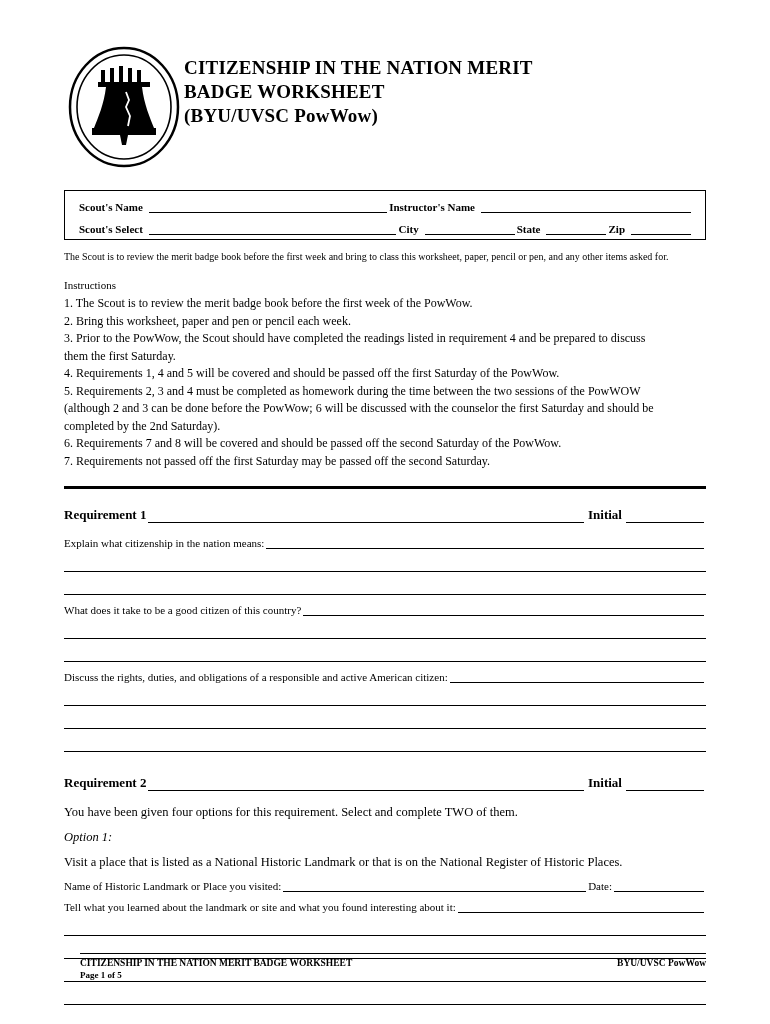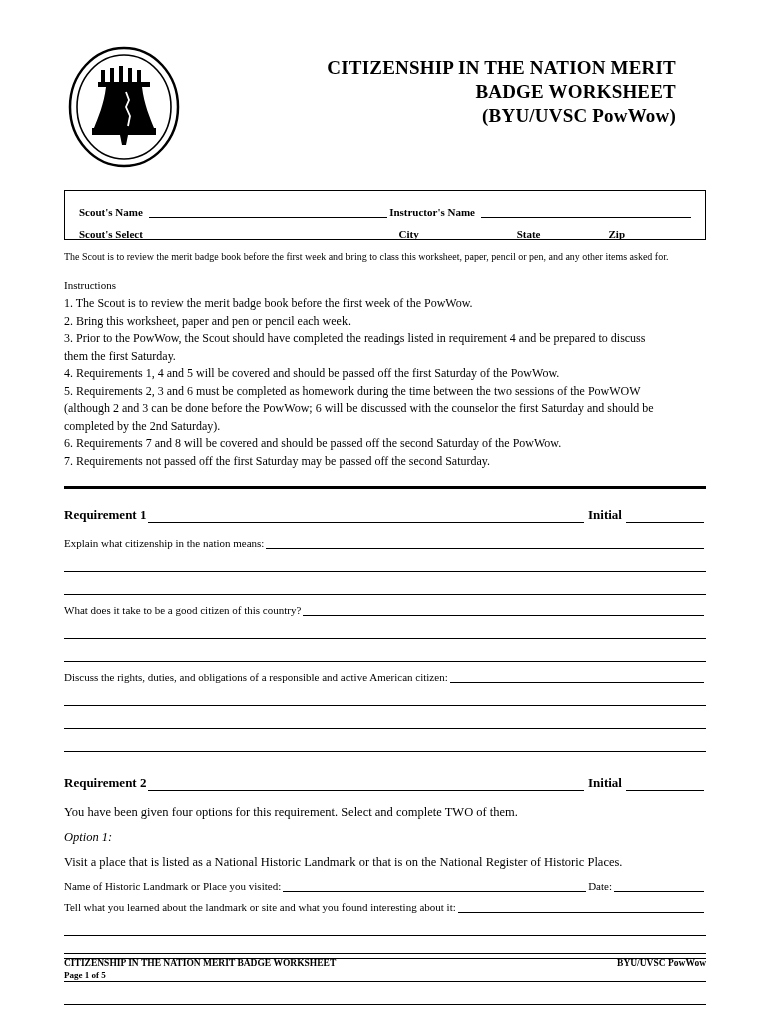--- a/index.html
+++ b/index.html
@@ -31,42 +31,42 @@
   }
   .emblem {
     width: 120px;
     flex: 0 0 120px;
     display: flex;
     justify-content: center;
     padding-top: 4px;
   }
   .title-block {
     flex: 1 1 auto;
-    text-align: right;
+    text-align: left;
     padding-right: 30px;
     padding-top: 14px;
   }
   .title-line {
     font-weight: bold;
     font-size: 19px;
     line-height: 24px;
     letter-spacing: 0.2px;
   }
 
   
   .info-box {
     border: 1.5px solid #000;
     margin-top: 22px;
     padding: 10px 12px 10px 14px;
     height: 50px;
     box-sizing: border-box;
   }
   .info-row {
     display: flex;
-    align-items: center;
+    align-items: flex-start;
     font-size: 11px;
     height: 22px;
   }
   .info-label {
     font-weight: bold;
     font-size: 11px;
     white-space: nowrap;
     padding-right: 4px;
   }
   .fill {
@@ -140,21 +140,21 @@
   }
   .option-label {
     font-style: italic;
     font-size: 12.5px;
     margin-bottom: 10px;
   }
 
   
   .footer {
     position: absolute;
-    left: 64px;
+    left: 80px;
     right: 64px;
     bottom: 44px;
   }
   .footer-rule {
     border-top: 1.2px solid #000;
     margin-bottom: 4px;
   }
   .footer-row {
     display: flex;
     justify-content: space-between;
@@ -220,21 +220,21 @@
 
   <div class="intro">The Scout is to review the merit badge book before the first week and bring to class this worksheet, paper, pencil or pen, and any other items asked for.</div>
 
   <div class="instructions-title">Instructions</div>
   <div>
     <div class="instruction-line">1. The Scout is to review the merit badge book before the first week of the PowWow.</div>
     <div class="instruction-line">2. Bring this worksheet, paper and pen or pencil each week.</div>
     <div class="instruction-line">3. Prior to the PowWow, the Scout should have completed the readings listed in requirement 4 and be prepared to discuss</div>
     <div class="instruction-line">them the first Saturday.</div>
     <div class="instruction-line">4. Requirements 1, 4 and 5 will be covered and should be passed off the first Saturday of the PowWow.</div>
-    <div class="instruction-line">5. Requirements 2, 3 and 6 must be completed as homework during the time between the two sessions of the PowWOW</div>
+    <div class="instruction-line">5. Requirements 2, 3 and 4 must be completed as homework during the time between the two sessions of the PowWOW</div>
     <div class="instruction-line">(although 2 and 3 can be done before the PowWow; 6 will be discussed with the counselor the first Saturday and should be</div>
     <div class="instruction-line">completed by the 2nd Saturday).</div>
     <div class="instruction-line">6. Requirements 7 and 8 will be covered and should be passed off the second Saturday of the PowWow.</div>
     <div class="instruction-line">7. Requirements not passed off the first Saturday may be passed off the second Saturday.</div>
   </div>
 
   <div class="thick-rule"></div>
 
   <div class="req-header">
     <span class="lead">Requirement 1</span>

